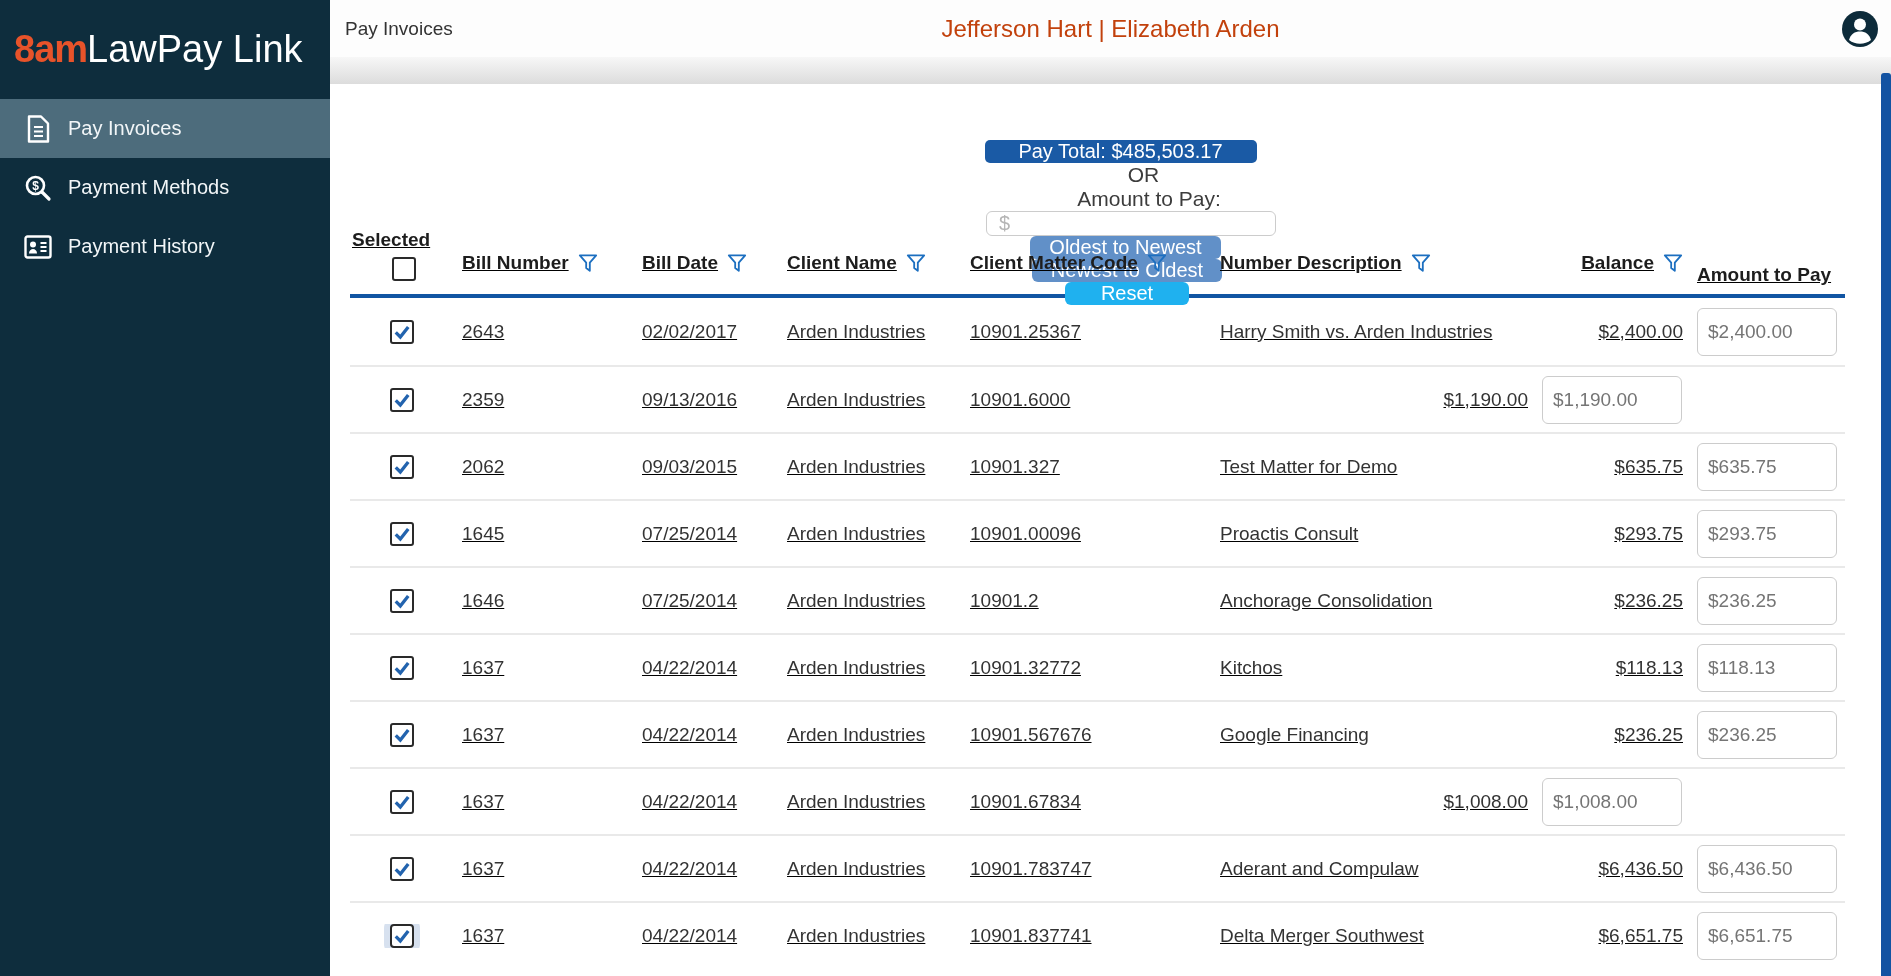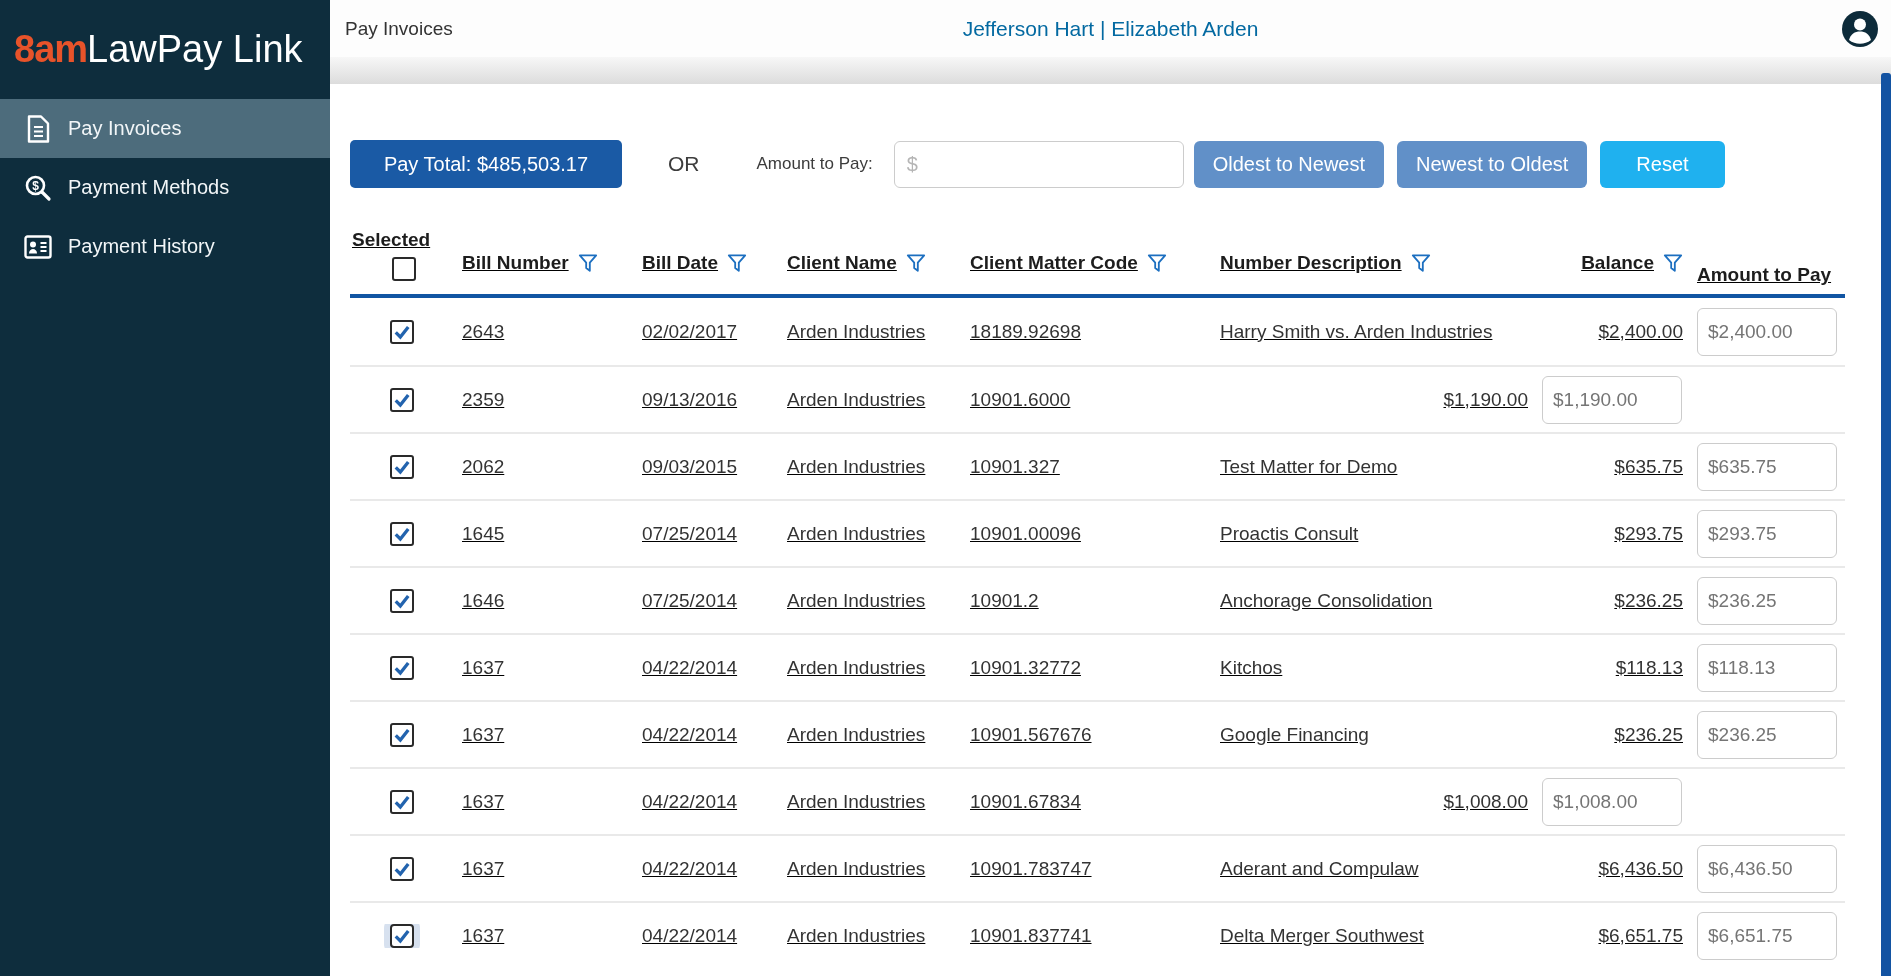--- a/index.html
+++ b/index.html
@@ -14,31 +14,31 @@
   .logo-rest { color:#ffffff; font-weight:400; font-size:38px; letter-spacing:0; }
   .nav-item { height:59px; display:flex; align-items:center; gap:16px; padding-left:24px; color:#f2f6f8; font-size:20px; cursor:pointer; }
   .nav-item.active { background:#4d6c7c; }
   .nav-icon { width:28px; height:28px; display:flex; align-items:center; justify-content:center; flex:0 0 28px; }
   .nav-icon svg { display:block; }
 
   
   .main { flex:1; display:flex; flex-direction:column; position:relative; min-width:0; }
   .topbar { height:57px; background:#fdfdfd; display:flex; align-items:center; position:relative; flex:0 0 57px; }
   .page-title { font-size:19px; color:#333; padding-left:15px; }
-  .account-title { position:absolute; left:0; right:0; text-align:center; font-size:21px; color:#0369a1; pointer-events:none; }
+  .account-title { position:absolute; left:0; right:0; text-align:center; font-size:24px; color:#c2410c; pointer-events:none; }
   .avatar { position:absolute; right:12px; top:10px; width:38px; height:38px; cursor:pointer; }
   .gray-band { height:27px; background:linear-gradient(#f7f7f7, #dcdcdc); flex:0 0 27px; }
   .content { flex:1; background:#fff; padding:0 0 0 20px; overflow:hidden; }
 
   
-  .toolbar { margin-top:56px; display:flex; align-items:center; height:48px; }
+  .toolbar { margin-top:56px; display:flex; align-items:center; height:48px;flex-direction:column; }
   .btn { border:none; cursor:pointer; font-family:"Liberation Sans", sans-serif; color:#fff; }
   .btn-primary { width:272px; height:48px; background:#1a5aa5; border-radius:5px; font-size:20px; }
   .or-label { margin-left:46px; font-size:21px; color:#3c3c3c; }
-  .amount-label { margin-left:57px; font-size:17px; color:#3c3c3c; }
+  .amount-label { margin-left:57px; font-size:21px; color:#3c3c3c; }
   .amount-input { margin-left:21px; width:290px; height:47px; border:1px solid #ccc; border-radius:6px; font-size:20px; padding:0 12px; color:#555; font-family:"Liberation Sans", sans-serif; }
   .amount-input::placeholder { color:#b5b5b5; }
   .btn-sort { margin-left:10px; height:47px; padding:0 19px; background:#6190c8; border-radius:6px; font-size:20px; }
   .btn-sort + .btn-sort { margin-left:13px; }
   .btn-reset { margin-left:13px; height:47px; padding:0 36px; background:#1fb1ef; border-radius:6px; font-size:20px; }
 
   
   .table { margin-top:36px; width:1495px;text-decoration:underline; }
   .grid-row { display:grid; grid-template-columns:92px 180px 145px 183px 250px 1fr 155px 150px; align-items:center; }
   .thead { border-bottom:4px solid #1155a3; padding-bottom:8px; }
@@ -186,21 +186,21 @@
               <div class="td td-sel">
                 <div class="checkbox checked">
                   <svg width="20" height="20" viewBox="0 0 24 24">
                     <path d="M4.5 12.5l5.5 5.5 9.5-12" fill="none" stroke="#2263ae" stroke-width="4"></path>
                   </svg>
                 </div>
               </div>
               <div class="td">2643</div>
               <div class="td">02/02/2017</div>
               <div class="td">Arden Industries</div>
-              <div class="td">18189.92698</div>
+              <div class="td">10901.25367</div>
               <div class="td">Harry Smith vs. Arden Industries</div>
               <div class="td td-balance">$2,400.00</div>
               <div class="td td-amount"><input class="cell-input" value="$2,400.00" style=""></div>
             </div>
             <div class="tr grid-row">
               <div class="td td-sel">
                 <div class="checkbox checked">
                   <svg width="20" height="20" viewBox="0 0 24 24">
                     <path d="M4.5 12.5l5.5 5.5 9.5-12" fill="none" stroke="#2263ae" stroke-width="4"></path>
                   </svg>

